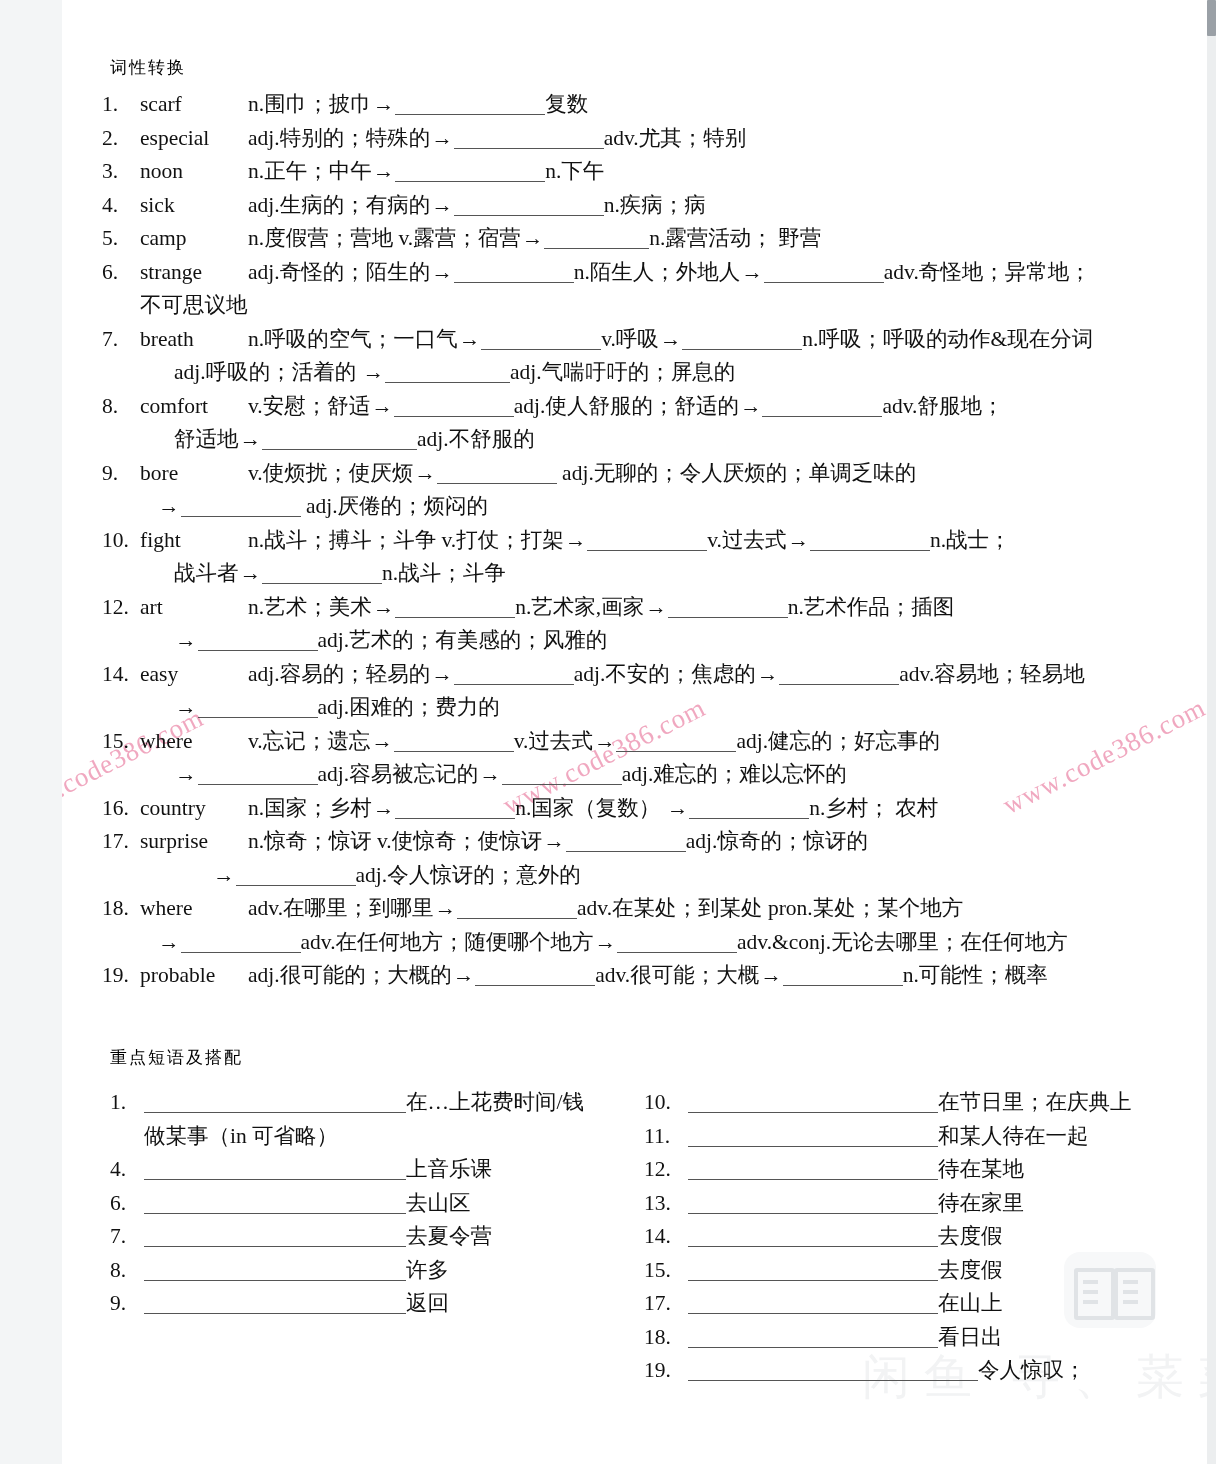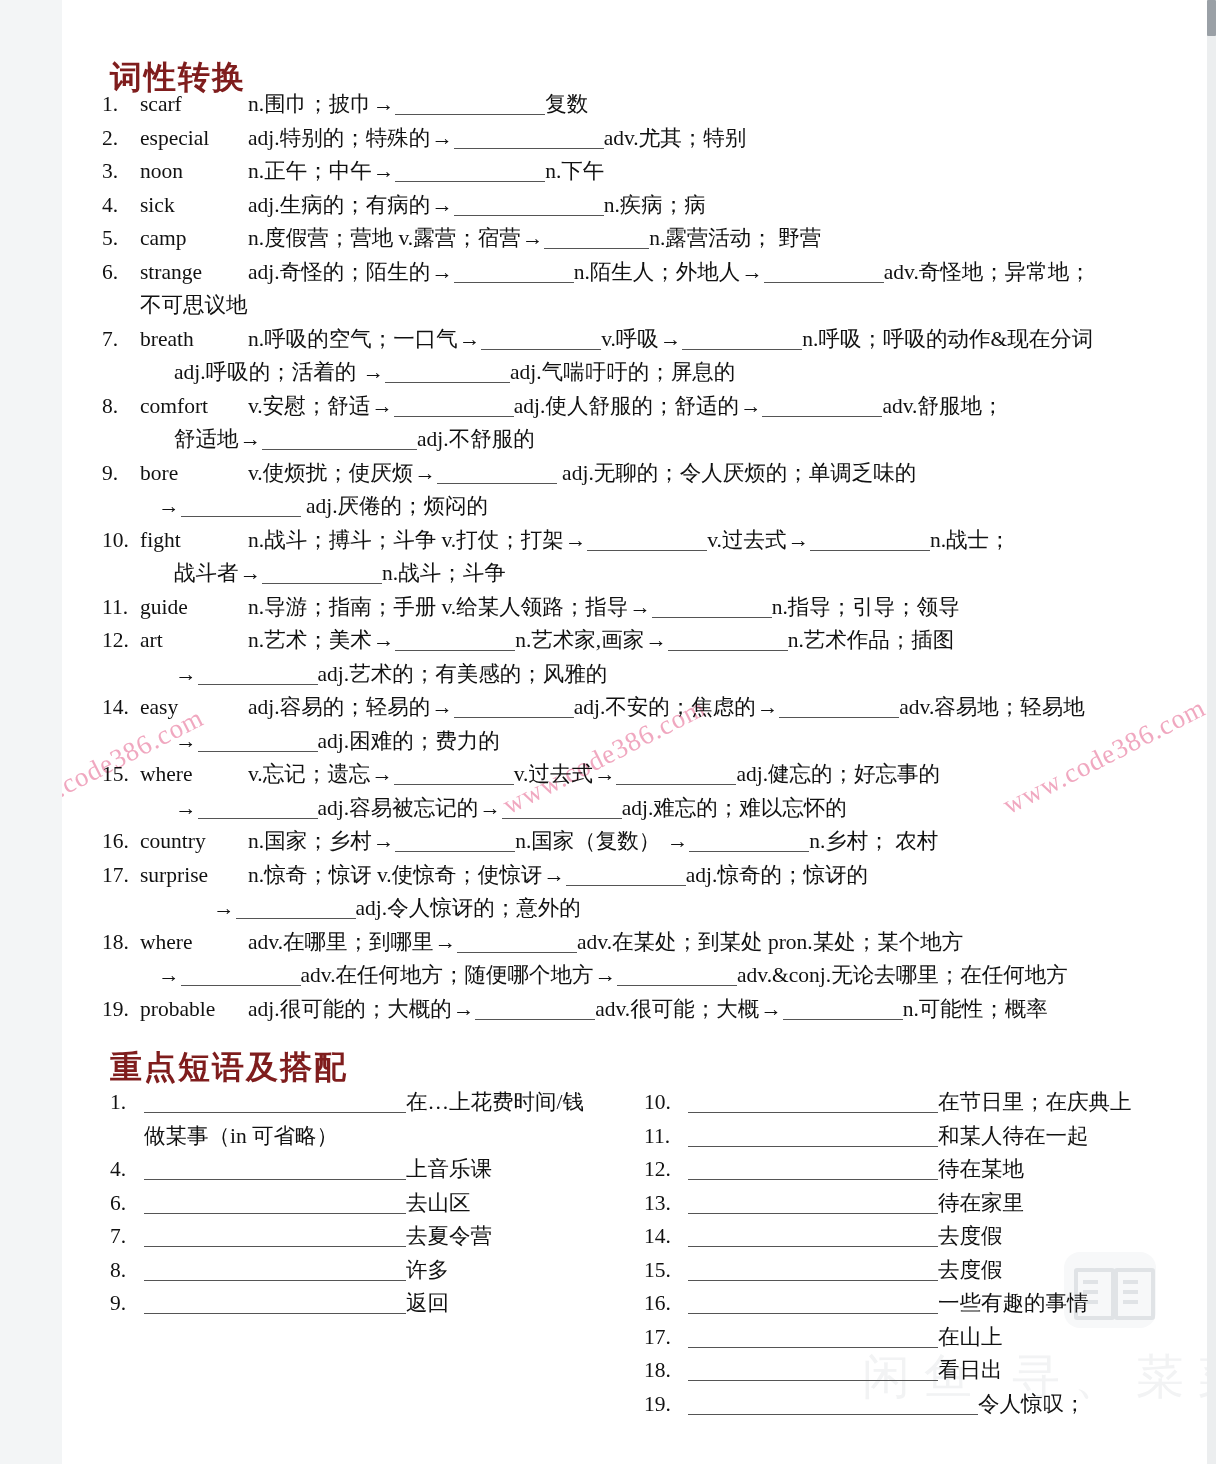--- a/index.html
+++ b/index.html
@@ -104,23 +104,23 @@
     color: #f2f3f4;
     letter-spacing: 14px;
     white-space: nowrap;
     pointer-events: none;
     font-family: "Liberation Serif", serif;
   }
 
   
   .section-heading {
     position: absolute;
-    color: #7f1d1d;
-    font-weight: bold;
-    font-size: 32px;
+    color: #000000;
+    font-weight: normal;
+    font-size: 17px;
     letter-spacing: 2px;
     font-family: "Liberation Sans", sans-serif;
     white-space: nowrap;
   }
 
   
   #wordlist {
     position: absolute;
     left: 40px;
     top: 88px;
@@ -206,21 +206,20 @@
         <div class="wrow"><span class="num">6.</span><span class="word" style="min-width: 108px;">strange</span><span class="gloss">adj.奇怪的；陌生的</span><span class="arrow">→</span><span class="blank" style="width: 120px;"></span><span class="gloss">n.陌生人；外地人</span><span class="arrow">→</span><span class="blank" style="width: 120px;"></span><span class="gloss">adv.奇怪地；异常地；</span></div>
         <div class="wrow"><span style="display: inline-block; width: 38px;"></span><span class="gloss">不可思议地</span></div>
         <div class="wrow"><span class="num">7.</span><span class="word" style="min-width: 108px;">breath</span><span class="gloss">n.呼吸的空气；一口气</span><span class="arrow">→</span><span class="blank" style="width: 120px;"></span><span class="gloss">v.呼吸</span><span class="arrow">→</span><span class="blank" style="width: 120px;"></span><span class="gloss">n.呼吸；呼吸的动作&amp;现在分词</span></div>
         <div class="wrow"><span style="display: inline-block; width: 72px;"></span><span class="gloss">adj.呼吸的；活着的 </span><span class="arrow">→</span><span class="blank" style="width: 125px;"></span><span class="gloss">adj.气喘吁吁的；屏息的</span></div>
         <div class="wrow"><span class="num">8.</span><span class="word" style="min-width: 108px;">comfort</span><span class="gloss">v.安慰；舒适</span><span class="arrow">→</span><span class="blank" style="width: 120px;"></span><span class="gloss">adj.使人舒服的；舒适的</span><span class="arrow">→</span><span class="blank" style="width: 120px;"></span><span class="gloss">adv.舒服地；</span></div>
         <div class="wrow"><span style="display: inline-block; width: 72px;"></span><span class="gloss">舒适地</span><span class="arrow">→</span><span class="blank" style="width: 155px;"></span><span class="gloss">adj.不舒服的</span></div>
         <div class="wrow"><span class="num">9.</span><span class="word" style="min-width: 108px;">bore</span><span class="gloss">v.使烦扰；使厌烦</span><span class="arrow">→</span><span class="blank" style="width: 120px;"></span><span class="gloss"> adj.无聊的；令人厌烦的；单调乏味的</span></div>
         <div class="wrow"><span style="display: inline-block; width: 55px;"></span><span class="arrow">→</span><span class="blank" style="width: 120px;"></span><span class="gloss"> adj.厌倦的；烦闷的</span></div>
         <div class="wrow"><span class="num">10.</span><span class="word" style="min-width: 108px;">fight</span><span class="gloss">n.战斗；搏斗；斗争 v.打仗；打架</span><span class="arrow">→</span><span class="blank" style="width: 120px;"></span><span class="gloss">v.过去式</span><span class="arrow">→</span><span class="blank" style="width: 120px;"></span><span class="gloss">n.战士；</span></div>
         <div class="wrow"><span style="display: inline-block; width: 72px;"></span><span class="gloss">战斗者</span><span class="arrow">→</span><span class="blank" style="width: 120px;"></span><span class="gloss">n.战斗；斗争</span></div>
-        <div class="wrow"><span class="num">11.</span><span class="word" style="min-width: 108px;">guide</span><span class="gloss">n.导游；指南；手册 v.给某人领路；指导</span><span class="arrow">→</span><span class="blank" style="width: 120px;"></span><span class="gloss">n.指导；引导；领导</span></div>
         <div class="wrow"><span class="num">12.</span><span class="word" style="min-width: 108px;">art</span><span class="gloss">n.艺术；美术</span><span class="arrow">→</span><span class="blank" style="width: 120px;"></span><span class="gloss">n.艺术家,画家</span><span class="arrow">→</span><span class="blank" style="width: 120px;"></span><span class="gloss">n.艺术作品；插图</span></div>
         <div class="wrow"><span style="display: inline-block; width: 72px;"></span><span class="arrow">→</span><span class="blank" style="width: 120px;"></span><span class="gloss">adj.艺术的；有美感的；风雅的</span></div>
         <div class="wrow"><span class="num">14.</span><span class="word" style="min-width: 108px;">easy</span><span class="gloss">adj.容易的；轻易的</span><span class="arrow">→</span><span class="blank" style="width: 120px;"></span><span class="gloss">adj.不安的；焦虑的</span><span class="arrow">→</span><span class="blank" style="width: 120px;"></span><span class="gloss">adv.容易地；轻易地</span></div>
         <div class="wrow"><span style="display: inline-block; width: 72px;"></span><span class="arrow">→</span><span class="blank" style="width: 120px;"></span><span class="gloss">adj.困难的；费力的</span></div>
         <div class="wrow"><span class="num">15.</span><span class="word" style="min-width: 108px;">where</span><span class="gloss">v.忘记；遗忘</span><span class="arrow">→</span><span class="blank" style="width: 120px;"></span><span class="gloss">v.过去式</span><span class="arrow">→</span><span class="blank" style="width: 120px;"></span><span class="gloss">adj.健忘的；好忘事的</span></div>
         <div class="wrow"><span style="display: inline-block; width: 72px;"></span><span class="arrow">→</span><span class="blank" style="width: 120px;"></span><span class="gloss">adj.容易被忘记的</span><span class="arrow">→</span><span class="blank" style="width: 120px;"></span><span class="gloss">adj.难忘的；难以忘怀的</span></div>
         <div class="wrow"><span class="num">16.</span><span class="word" style="min-width: 108px;">country</span><span class="gloss">n.国家；乡村</span><span class="arrow">→</span><span class="blank" style="width: 120px;"></span><span class="gloss">n.国家（复数） </span><span class="arrow">→</span><span class="blank" style="width: 120px;"></span><span class="gloss">n.乡村； 农村</span></div>
         <div class="wrow"><span class="num">17.</span><span class="word" style="min-width: 108px;">surprise</span><span class="gloss">n.惊奇；惊讶 v.使惊奇；使惊讶</span><span class="arrow">→</span><span class="blank" style="width: 120px;"></span><span class="gloss">adj.惊奇的；惊讶的</span></div>
         <div class="wrow"><span style="display: inline-block; width: 110px;"></span><span class="arrow">→</span><span class="blank" style="width: 120px;"></span><span class="gloss">adj.令人惊讶的；意外的</span></div>
         <div class="wrow"><span class="num">18.</span><span class="word" style="min-width: 108px;">where</span><span class="gloss">adv.在哪里；到哪里</span><span class="arrow">→</span><span class="blank" style="width: 120px;"></span><span class="gloss">adv.在某处；到某处 pron.某处；某个地方</span></div>
@@ -240,21 +239,20 @@
           <div class="prow"><span class="pnum">8.</span><span class="blank" style="width: 262px;"></span><span>许多</span></div>
           <div class="prow"><span class="pnum">9.</span><span class="blank" style="width: 262px;"></span><span>返回</span></div>
         </div>
       <div class="pcol pcol-right" id="phrase-col-right">
           <div class="prow"><span class="pnum wide">10.</span><span class="blank" style="width: 250px;"></span><span>在节日里；在庆典上</span></div>
           <div class="prow"><span class="pnum wide">11.</span><span class="blank" style="width: 250px;"></span><span>和某人待在一起</span></div>
           <div class="prow"><span class="pnum wide">12.</span><span class="blank" style="width: 250px;"></span><span>待在某地</span></div>
           <div class="prow"><span class="pnum wide">13.</span><span class="blank" style="width: 250px;"></span><span>待在家里</span></div>
           <div class="prow"><span class="pnum wide">14.</span><span class="blank" style="width: 250px;"></span><span>去度假</span></div>
           <div class="prow"><span class="pnum wide">15.</span><span class="blank" style="width: 250px;"></span><span>去度假</span></div>
-          <div class="prow"><span class="pnum wide">16.</span><span class="blank" style="width: 250px;"></span><span>一些有趣的事情</span></div>
           <div class="prow"><span class="pnum wide">17.</span><span class="blank" style="width: 250px;"></span><span>在山上</span></div>
           <div class="prow"><span class="pnum wide">18.</span><span class="blank" style="width: 250px;"></span><span>看日出</span></div>
           <div class="prow"><span class="pnum wide">19.</span><span class="blank" style="width: 290px;"></span><span>令人惊叹；</span></div>
         </div>
     </div>
   </div>
 
   <div id="scrollbar-track">
     <div id="scrollbar-thumb"></div>
   </div>

